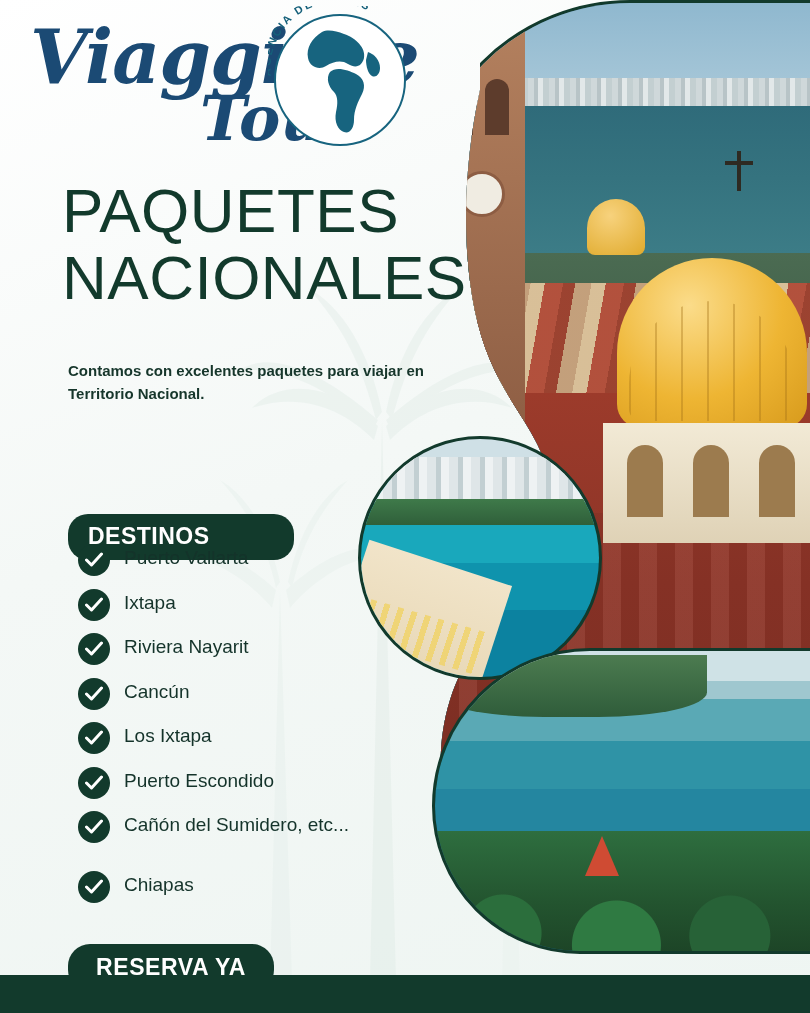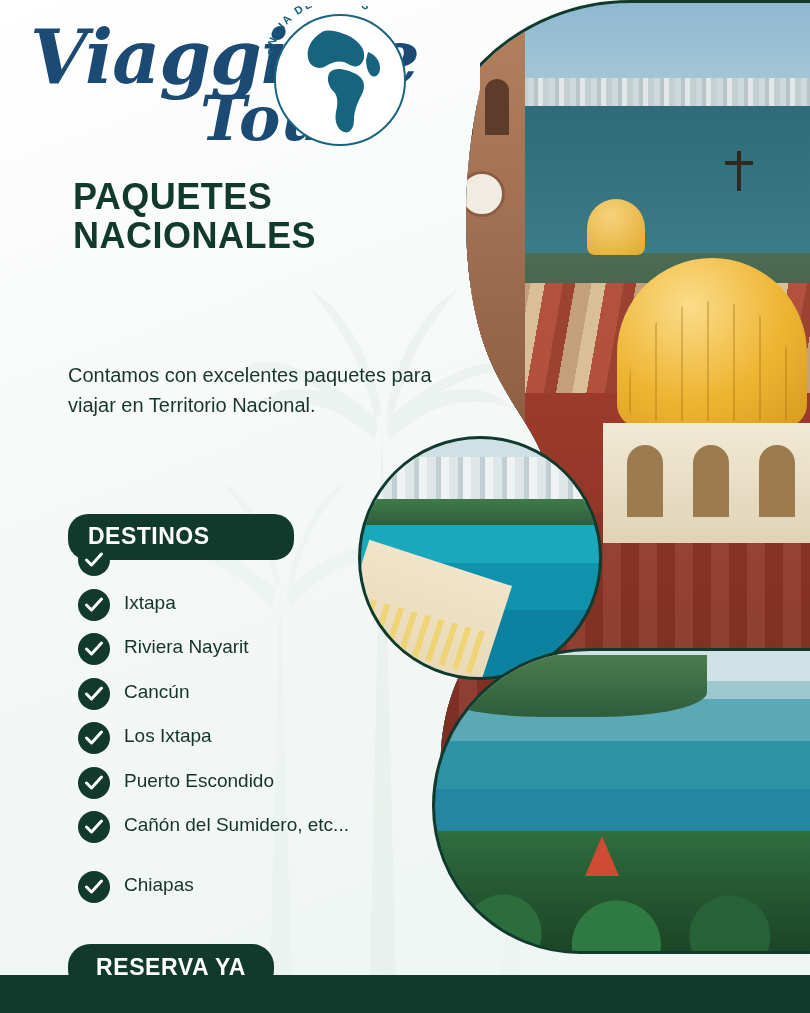--- a/index.html
+++ b/index.html
@@ -299,38 +299,38 @@
   .arc-text {
     font-family: "Liberation Sans", sans-serif;
     font-size: 11px;
     font-weight: 700;
     letter-spacing: 2px;
     fill: #15607a;
   }
 
   .headline {
     position: absolute;
-    left: 73px;
+    left: 62px;
     top: 178px;
     width: 420px;
-    font-size: 36px;
-    font-weight: 700;
+    font-size: 62px;
+    font-weight: 400;
     line-height: 1.08;
     letter-spacing: .5px;
     color: #123a2c;
   }
   .subtext {
     position: absolute;
     left: 68px;
     top: 360px;
     width: 400px;
-    font-size: 20px;
+    font-size: 15px;
     line-height: 1.5;
     color: #16362b;
-    font-weight: 400;
+    font-weight: 700;
   }
 
   .destinos-pill {
     position: absolute;
     left: 68px;
     top: 514px;
     min-width: 180px;
     padding: 9px 26px 10px 20px;
     background: #123a2c;
     color: #ffffff;
@@ -460,20 +460,21 @@
 
   <div class="destinos-pill">DESTINOS</div>
 
   <ul class="dest-list">
     <li class="dest-item">
       <span class="check">
         <svg width="18" height="16" viewBox="0 0 18 16" aria-hidden="true">
             <path d="M1.5 8 L6.5 13 L16.5 2" fill="none" stroke="#ffffff" stroke-width="3" stroke-linecap="round" stroke-linejoin="round"></path>
           </svg>
       </span>
+      <span class="dest-label">Puerto Vallarta</span>
     </li>
     <li class="dest-item">
       <span class="check">
         <svg width="18" height="16" viewBox="0 0 18 16" aria-hidden="true">
             <path d="M1.5 8 L6.5 13 L16.5 2" fill="none" stroke="#ffffff" stroke-width="3" stroke-linecap="round" stroke-linejoin="round"></path>
           </svg>
       </span>
       <span class="dest-label">Ixtapa</span>
     </li>
     <li class="dest-item">

